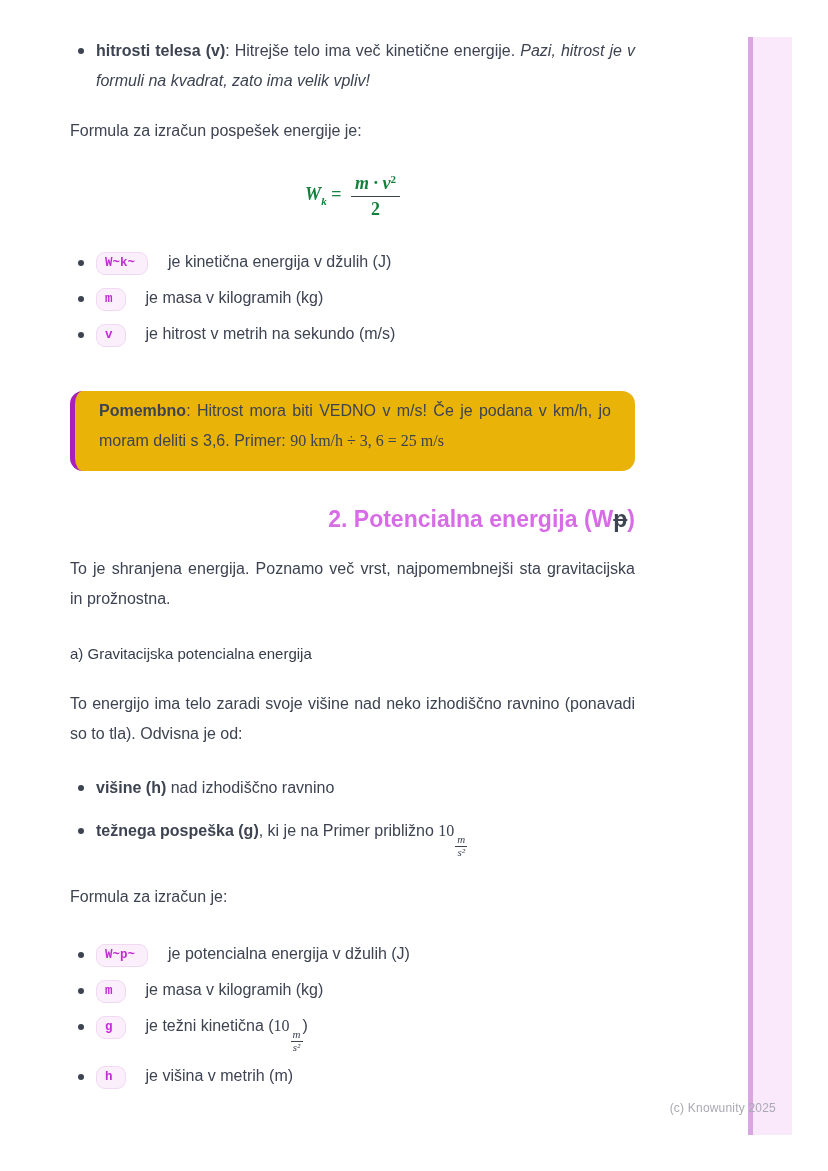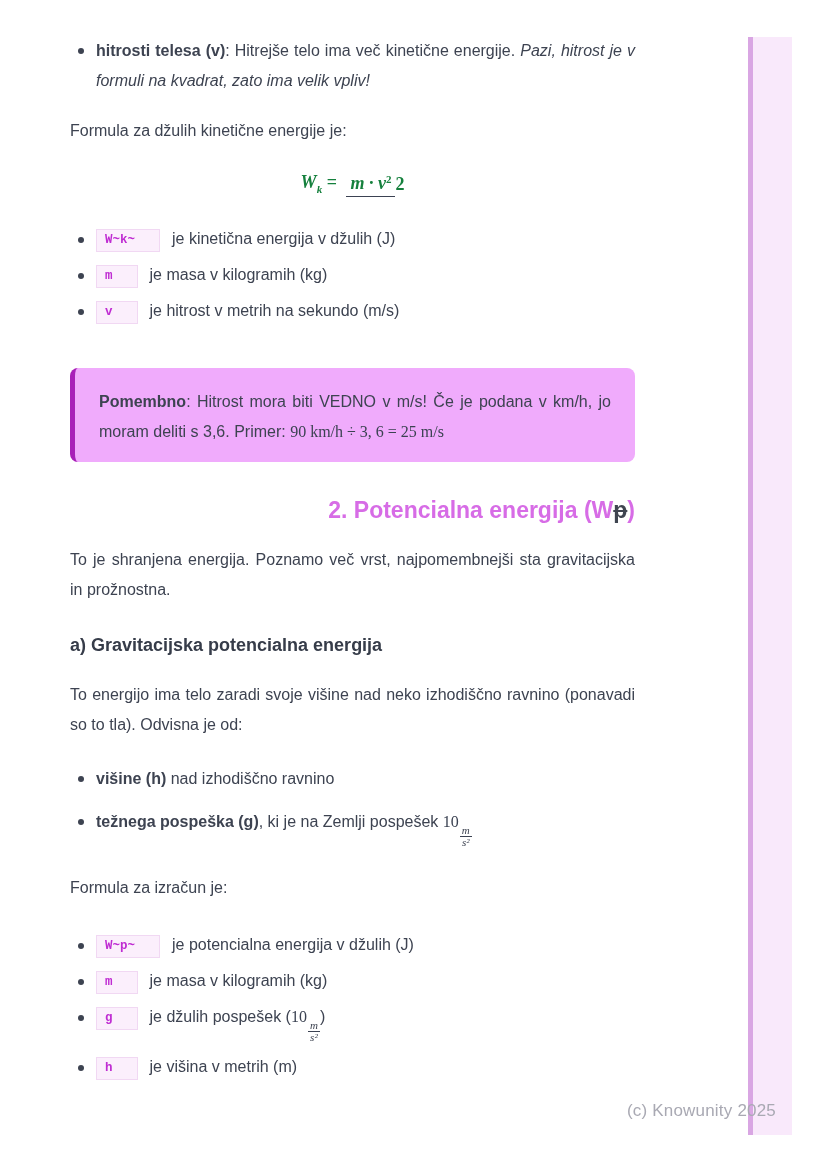--- a/index.html
+++ b/index.html
@@ -53,43 +53,43 @@
 
   
   .badge {
     display: inline-block;
     font-family: "Liberation Mono", monospace;
     font-size: 12.5px;
     font-weight: bold;
     color: #bf2cd2;
     background: #fbeffc;
     border: 1px solid #f1d8f3;
-    border-radius: 0;
-    padding: 2px 24px 3px 8px;
-    margin-right: 12px;
+    border-radius: 9px;
+    padding: 2px 12px 3px 8px;
+    margin-right: 20px;
     vertical-align: 1px;
     line-height: 16px;
   }
 
   
   .math { font-family: "Liberation Serif", serif; color: #3b4252; }
   .mvar { font-style: italic; }
   .msub { font-size: 11px; font-style: italic; vertical-align: -5px; }
   .msup { font-size: 11px; vertical-align: 6px; }
 
   .formula-block {
     text-align: center;
     font-family: "Liberation Serif", serif;
     font-size: 18px;
     color: #15803d;
     font-weight: bold;
   }
   .frac {
     display: inline-flex;
-    flex-direction: row;
+    flex-direction: column;
     vertical-align: middle;
     text-align: center;
     line-height: 1.25;
     margin-left: 5px;
   }
   .frac .num { border-bottom: 1px solid #3b4252; padding: 0 4px 1px 4px; }
   .frac .den { padding-top: 1px; }
 
   .sfrac {
     display: inline-flex;
@@ -100,80 +100,80 @@
     font-style: italic;
     font-size: 11px;
     line-height: 1.05;
     margin-left: 1px;
   }
   .sfrac .num { border-bottom: 1px solid #3b4252; padding: 0 2px; }
 
   
   .callout {
     margin-top: 44px;
-    background: #f0abfc;
+    background: #eab308;
     border-left: 5px solid #a820b8;
-    border-radius: 8px;
-    padding: 19px 24px 15px 24px;
+    border-radius: 13px;
+    padding: 5px 24px 15px 24px;
   }
   .callout p { text-align: justify; }
 
   
   h2.section-heading {
     margin-top: 33px;
     font-size: 23px;
     font-weight: bold;
     color: #d76ce6;
     line-height: 30px;
     text-align: right;
   }
   h2 .sub-strike {
     color: #3f4550;
     text-decoration: line-through;
     text-decoration-thickness: 2px;
   }
   h3.sub-heading {
     margin-top: 25px;
-    font-size: 18px;
-    font-weight: bold;
+    font-size: 15px;
+    font-weight: normal;
     color: #363c49;
     line-height: 30px;
   }
 
   .mt20 { margin-top: 20px; }
   .mt24 { margin-top: 24px; }
   .mt26 { margin-top: 26px; }
   .mt28 { margin-top: 28px; }
 
   .footer-copy {
     position: absolute;
     top: 1101px;
     right: 52px;
     z-index: 3;
-    font-size: 17px;
+    font-size: 12px;
     color: #a9a9b3;
     letter-spacing: 0.2px;
   }
 </style>
 </head>
 <body>
 
 <div class="page">
 
   <div class="edge-stripe"></div>
 
   <div class="content">
 
     <ul class="bullets">
       <li>
         <b>hitrosti telesa (v)</b><span>: Hitrejše telo ima več kinetične energije. </span><i>Pazi, hitrost je v formuli na kvadrat, zato ima velik vpliv!</i>
       </li>
     </ul>
 
-    <p class="mt20">Formula za džulih kinetične energije je:</p>
+    <p class="mt20">Formula za izračun pospešek energije je:</p>
 
     <div class="formula-block mt26">
       <span class="mvar">W</span><span class="msub">k</span><span> = </span><span class="frac">
           <span class="num"><span class="mvar">m · v</span><span class="msup">2</span></span>
           <span class="den">2</span>
         </span>
     </div>
 
     <ul class="bullets badge-rows mt28">
       <li>
@@ -201,39 +201,39 @@
 
     <h3 class="sub-heading">a) Gravitacijska potencialna energija</h3>
 
     <p class="mt20">To energijo ima telo zaradi svoje višine nad neko izhodiščno ravnino (ponavadi so to tla). Odvisna je od:</p>
 
     <ul class="bullets tight mt24">
       <li>
         <b>višine (h)</b><span> nad izhodiščno ravnino</span>
       </li>
       <li>
-        <b>težnega pospeška (g)</b><span>, ki je na Zemlji pospešek </span><span class="math">10</span><span class="sfrac">
+        <b>težnega pospeška (g)</b><span>, ki je na Primer približno </span><span class="math">10</span><span class="sfrac">
             <span class="num">m</span>
             <span class="den">s²</span>
           </span>
       </li>
     </ul>
 
     <p class="mt24">Formula za izračun je:</p>
 
 
     <ul class="bullets badge-rows mt28">
       <li>
         <span class="badge">W~p~</span><span>je potencialna energija v džulih (J)</span>
       </li>
       <li>
         <span class="badge">m</span><span>je masa v kilogramih (kg)</span>
       </li>
       <li>
-        <span class="badge">g</span><span>je džulih pospešek (</span><span class="math">10</span><span class="sfrac">
+        <span class="badge">g</span><span>je težni kinetična (</span><span class="math">10</span><span class="sfrac">
             <span class="num">m</span>
             <span class="den">s²</span>
           </span><span>)</span>
       </li>
       <li>
         <span class="badge">h</span><span>je višina v metrih (m)</span>
       </li>
     </ul>
 
   </div>

